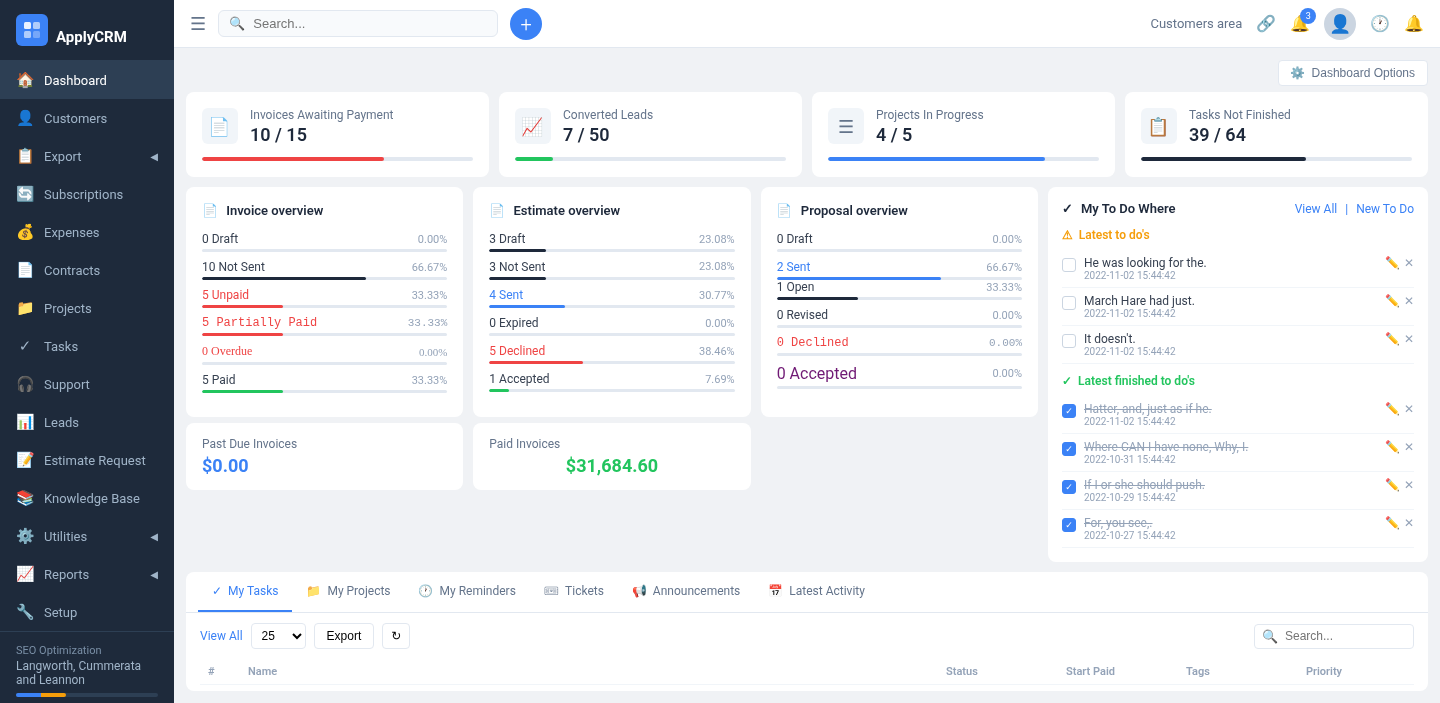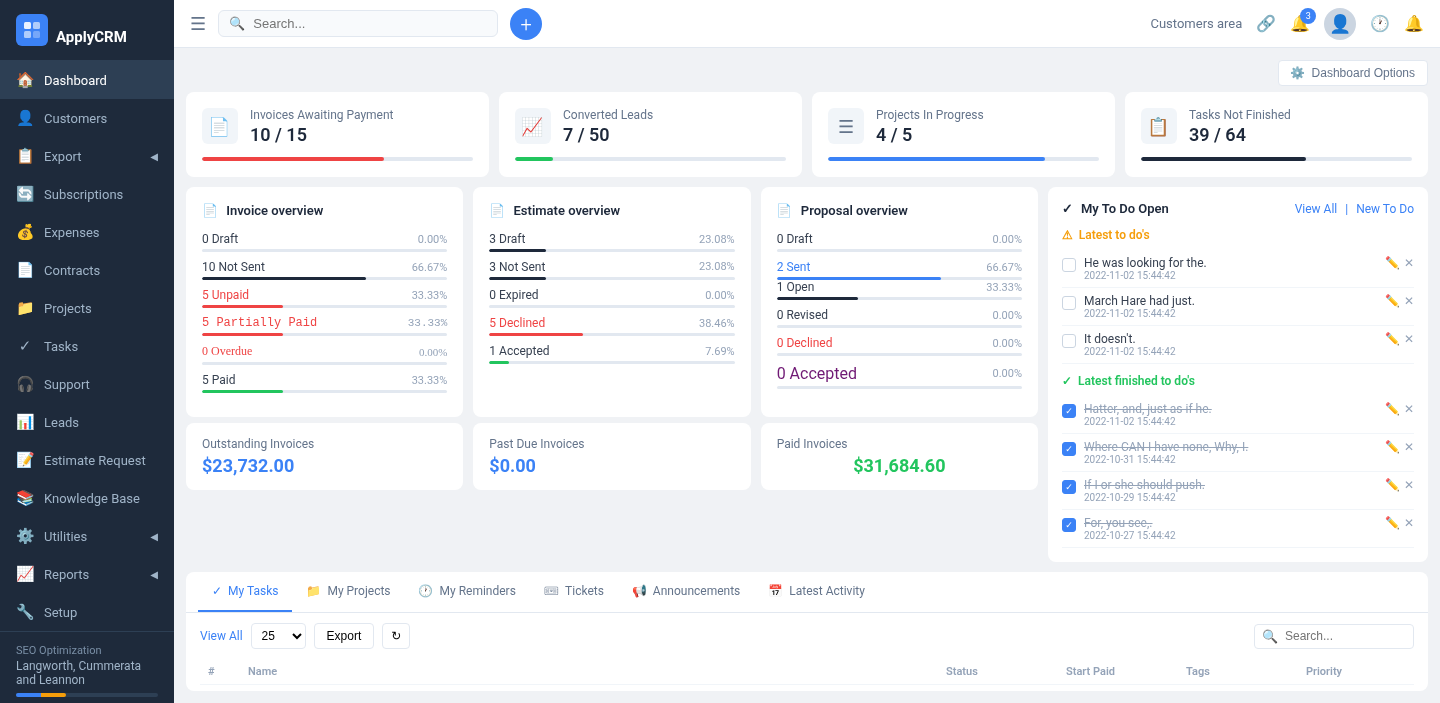--- a/index.html
+++ b/index.html
@@ -375,20 +375,31 @@
           <span style="font-size:11px; color:#94a3b8;">23.08%</span>
         </div>
         <div class="mini-bar-wrap">
           <div class="mini-bar" style="width:23%; background:#1e293b;"></div>
         </div>
       </div>
     </div>
                 <div style="margin-bottom: 8px;">
       <div style="width:100%;">
         <div style="display:flex; justify-content:space-between; align-items:center;">
+          <span style="font-size:12px; color:#3b82f6">4 Sent</span>
+          <span style="font-size:11px; color:#94a3b8;">30.77%</span>
+        </div>
+        <div class="mini-bar-wrap">
+          <div class="mini-bar" style="width:31%; background:#3b82f6;"></div>
+        </div>
+      </div>
+    </div>
+                <div style="margin-bottom: 8px;">
+      <div style="width:100%;">
+        <div style="display:flex; justify-content:space-between; align-items:center;">
           <span style="font-size:12px; color:#374151">0 Expired</span>
           <span style="font-size:11px; color:#94a3b8;">0.00%</span>
         </div>
         <div class="mini-bar-wrap">
           <div class="mini-bar" style="width:0%; background:#94a3b8;"></div>
         </div>
       </div>
     </div>
                 <div style="margin-bottom: 8px;">
       <div style="width:100%;">
@@ -459,21 +470,21 @@
         <div style="display:flex; justify-content:space-between; align-items:center;">
           <span style="font-size:12px; color:#374151">0 Revised</span>
           <span style="font-size:11px; color:#94a3b8;">0.00%</span>
         </div>
         <div class="mini-bar-wrap">
           <div class="mini-bar" style="width:0%; background:#94a3b8;"></div>
         </div>
       </div>
     </div>
                 <div style="margin-bottom: 8px;">
-      <div style="width:100%;">
+      <div style="width:100%;font-family:Liberation Mono, monospace;">
         <div style="display:flex; justify-content:space-between; align-items:center;">
           <span style="font-size:12px; color:#ef4444">0 Declined</span>
           <span style="font-size:11px; color:#94a3b8;">0.00%</span>
         </div>
         <div class="mini-bar-wrap">
           <div class="mini-bar" style="width:0%; background:#ef4444;"></div>
         </div>
       </div>
     </div>
                 <div style="margin-bottom: 8px;">
@@ -485,41 +496,37 @@
         <div class="mini-bar-wrap">
           <div class="mini-bar" style="width:0%; background:#22c55e;"></div>
         </div>
       </div>
     </div>
               </div>
           </div>
         </div>
 
         <div class="financial-row">
-          <div class="financial-card">
-            <div class="financial-label">Outstanding Invoices</div>
-            <div class="financial-value blue">$23,732.00</div>
-          </div>
           <div class="financial-card">
             <div class="financial-label">Past Due Invoices</div>
             <div class="financial-value blue">$0.00</div>
           </div>
           <div class="financial-card">
             <div class="financial-label">Paid Invoices</div>
             <div class="financial-value green">$31,684.60</div>
           </div>
         </div>
       </div>
 
       <div style="width:380px; flex-shrink:0;">
         <div class="todo-panel" style="max-height:100%;">
           <div class="todo-header">
             <div class="todo-title">
               <span>✓</span>
-              <span>My To Do Open</span>
+              <span>My To Do Where</span>
             </div>
             <div class="todo-header-links">
               <span>View All</span>
               <span>|</span>
               <span>New To Do</span>
             </div>
           </div>
           <div class="todo-section-title orange">
             <span>⚠</span>
             <span>Latest to do's</span>

